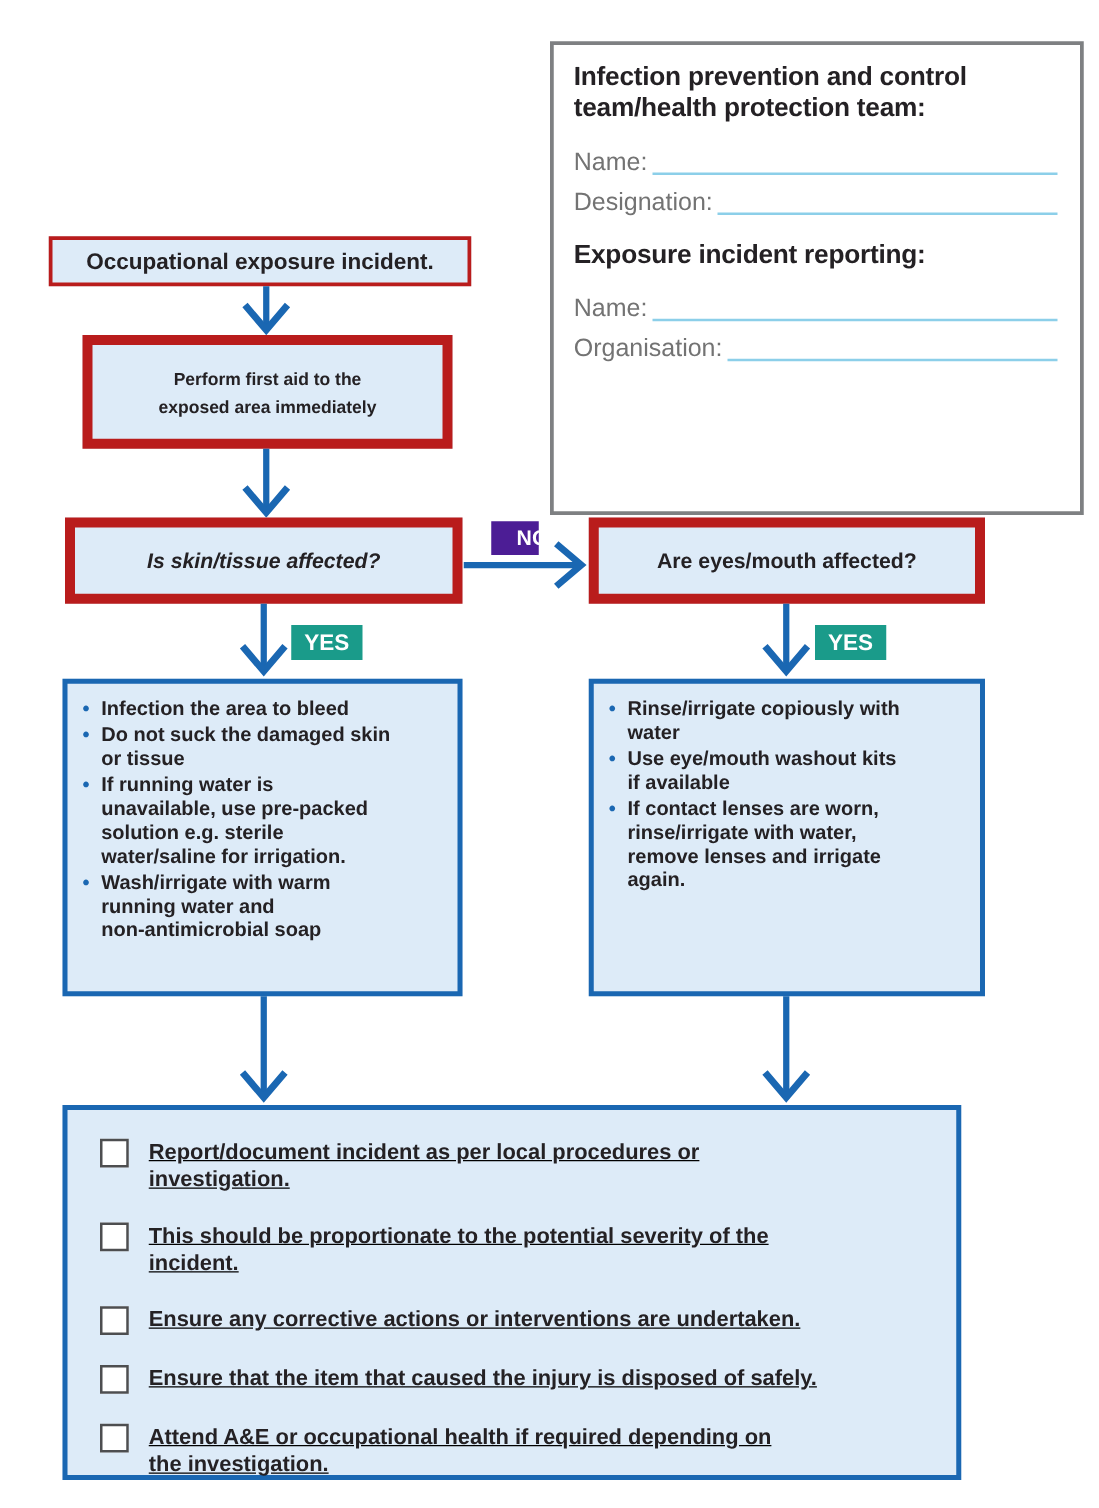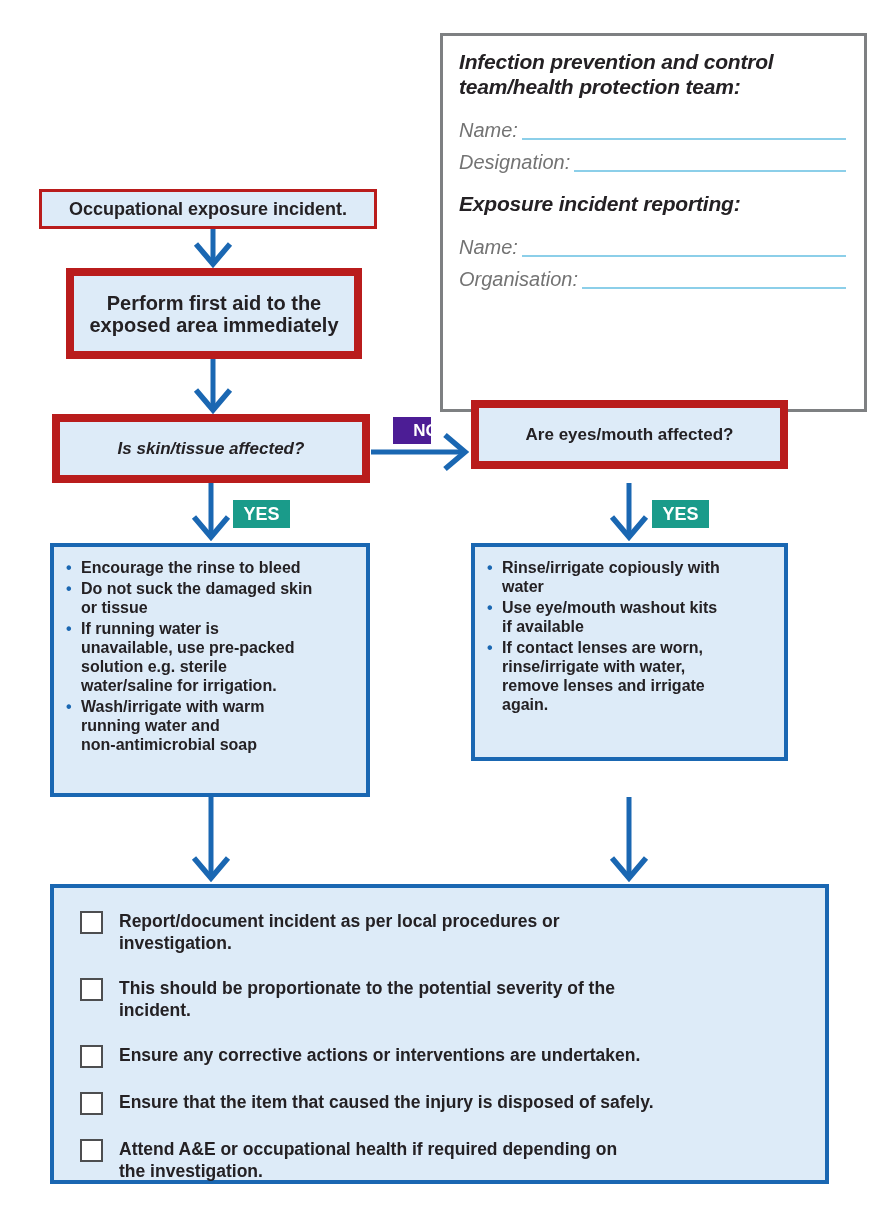--- a/index.html
+++ b/index.html
@@ -15,21 +15,20 @@
   }
 
   
   .info-panel {
     position: absolute;
     left: 440px; top: 33px;
     width: 427px; height: 379px;
     border: 3px solid #7e8082;
     background: #ffffff;
     padding: 13px 18px 10px 16px;
-    font-style: italic;
   }
   .info-title, .info-subtitle {
     font-weight: bold;
     font-size: 21px;
     line-height: 25px;
     color: #242124;
     white-space: pre-line;
     letter-spacing: -0.2px;
   }
   .info-fields { margin-top: 12px; }
@@ -60,33 +59,33 @@
     border: 8px solid #b91c1c;
     display: flex;
     align-items: center;
     justify-content: center;
     text-align: center;
     color: #242124;
     font-weight: bold;
     white-space: pre-line;
   }
   .box-start  { left: 39px;  top: 189px; width: 338px; height: 40px; border-width: 3px; font-size: 18px; }
-  .box-firstaid { left: 66px; top: 268px; width: 296px; height: 91px; font-size: 20px; line-height: 22px; }
+  .box-firstaid { left: 66px; top: 268px; width: 296px; height: 91px; font-size: 14px; line-height: 22px; }
   .box-q1 { left: 52px;  top: 414px; width: 318px; height: 69px; font-size: 17px; font-style: italic; }
-  .box-q2 { left: 471px; top: 400px; width: 317px; height: 69px; font-size: 17px; }
+  .box-q2 { left: 471px; top: 414px; width: 317px; height: 69px; font-size: 17px; }
 
   
   .action-box {
     position: absolute;
     background: #ddebf8;
     border: 4px solid #1a67b2;
     padding: 11px 6px 8px 10px;
   }
   .box-skin { left: 50px;  top: 543px; width: 320px; height: 254px; }
-  .box-eyes { left: 471px; top: 543px; width: 317px; height: 218px; }
+  .box-eyes { left: 471px; top: 543px; width: 317px; height: 254px; }
   .bullets { list-style: none; }
   .bullets li {
     position: relative;
     padding-left: 17px;
     margin-bottom: 2px;
     font-weight: bold;
     font-size: 16px;
     line-height: 19px;
     color: #242124;
   }
@@ -114,24 +113,25 @@
   
   svg.arrow { position: absolute; overflow: visible; }
   .al, .ah { stroke: #1a67b2; fill: none; }
   .al { stroke-width: 5px; }
   .ah { stroke-width: 5.5px; }
 
   
   .checklist-box {
     position: absolute;
     left: 50px; top: 884px;
-    width: 779px; height: 300px;
+    width: 719px; height: 300px;
     background: #ddebf8;
     border: 4px solid #1a67b2;
     padding: 22px 24px 0 26px;
+    text-decoration: underline;
   }
   .check-row {
     display: flex;
     align-items: flex-start;
     margin-bottom: 23px;
   }
   .checkbox {
     width: 23px; height: 23px;
     background: #ffffff;
     border: 2.5px solid #4d4e50;
@@ -211,21 +211,21 @@
   <div class="badge badge-yes-left">YES</div>
 
   <svg class="arrow" style="left:607px; top:483px;" width="44" height="58">
     <path class="al" d="M22 0 V53"></path>
       <path class="ah" d="M5 34 L22 54 L39 34"></path>
   </svg>
   <div class="badge badge-yes-right">YES</div>
 
   <div class="action-box box-skin">
     <ul class="bullets">
-      <li><span class="btext">Encourage the rinse to bleed</span></li>
+      <li><span class="btext">Infection the area to bleed</span></li>
       <li><span class="btext">Do not suck the damaged skin
 or tissue</span></li>
       <li><span class="btext">If running water is
 unavailable, use pre-packed
 solution e.g. sterile
 water/saline for irrigation.</span></li>
       <li><span class="btext">Wash/irrigate with warm
 running water and
 non-antimicrobial soap</span></li>
     </ul>

